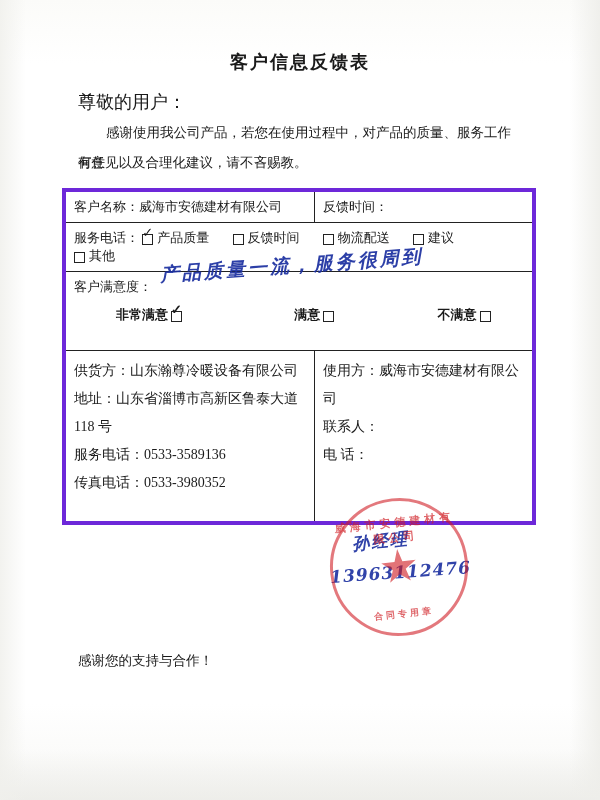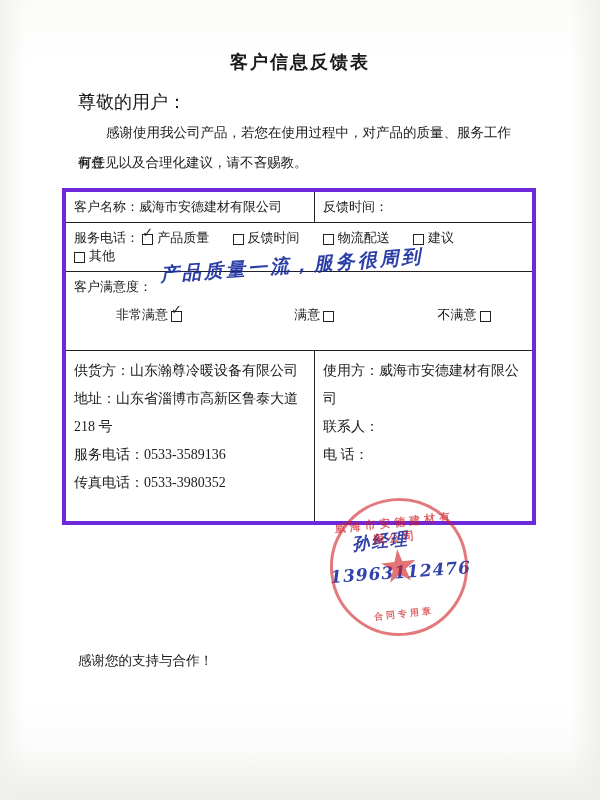--- a/index.html
+++ b/index.html
@@ -105,21 +105,21 @@
   .content-cell { height: 150px; position: relative; }
   .sat-cell { height: 66px; position: relative; }
 
   .sat-opts {
     position: absolute;
     left: 50px;
     top: 34px;
     width: 400px;
     font-size: 13px;
   }
-  .sat-opts span.slot { display: inline-block; }
+  .sat-opts span.slot { display: inline-block; font-weight: bold; }
   .sat-opts .s1 { width: 175px; }
   .sat-opts .s2 { width: 140px; }
 
   .cb-after {
     display: inline-block;
     width: 9px; height: 9px;
     border: 1px solid #222;
     margin-left: 3px;
     vertical-align: middle;
     position: relative;
@@ -259,21 +259,21 @@
           <span class="slot s2"><span>满意</span><span class="cb-after"></span></span>
           <span class="slot"><span>不满意</span><span class="cb-after"></span></span>
         </div>
       </td>
     </tr>
 
     <tr>
       <td class="bottom-cell" style="height:158px;">
         <div><span>供货方：</span><span>山东瀚尊冷暖设备有限公司</span></div>
         <div><span>地址：</span><span>山东省淄博市高新区鲁泰大道</span></div>
-        <div>218 号</div>
+        <div>118 号</div>
         <div><span>服务电话：</span><span>0533-3589136</span></div>
         <div><span>传真电话：</span><span>0533-3980352</span></div>
       </td>
       <td class="bottom-cell">
         <div><span>使用方：</span><span>威海市安德建材有限公司</span></div>
         <div><span>联系人：</span></div>
         <div><span>电 话：</span></div>
       </td>
     </tr>
   </tbody>

